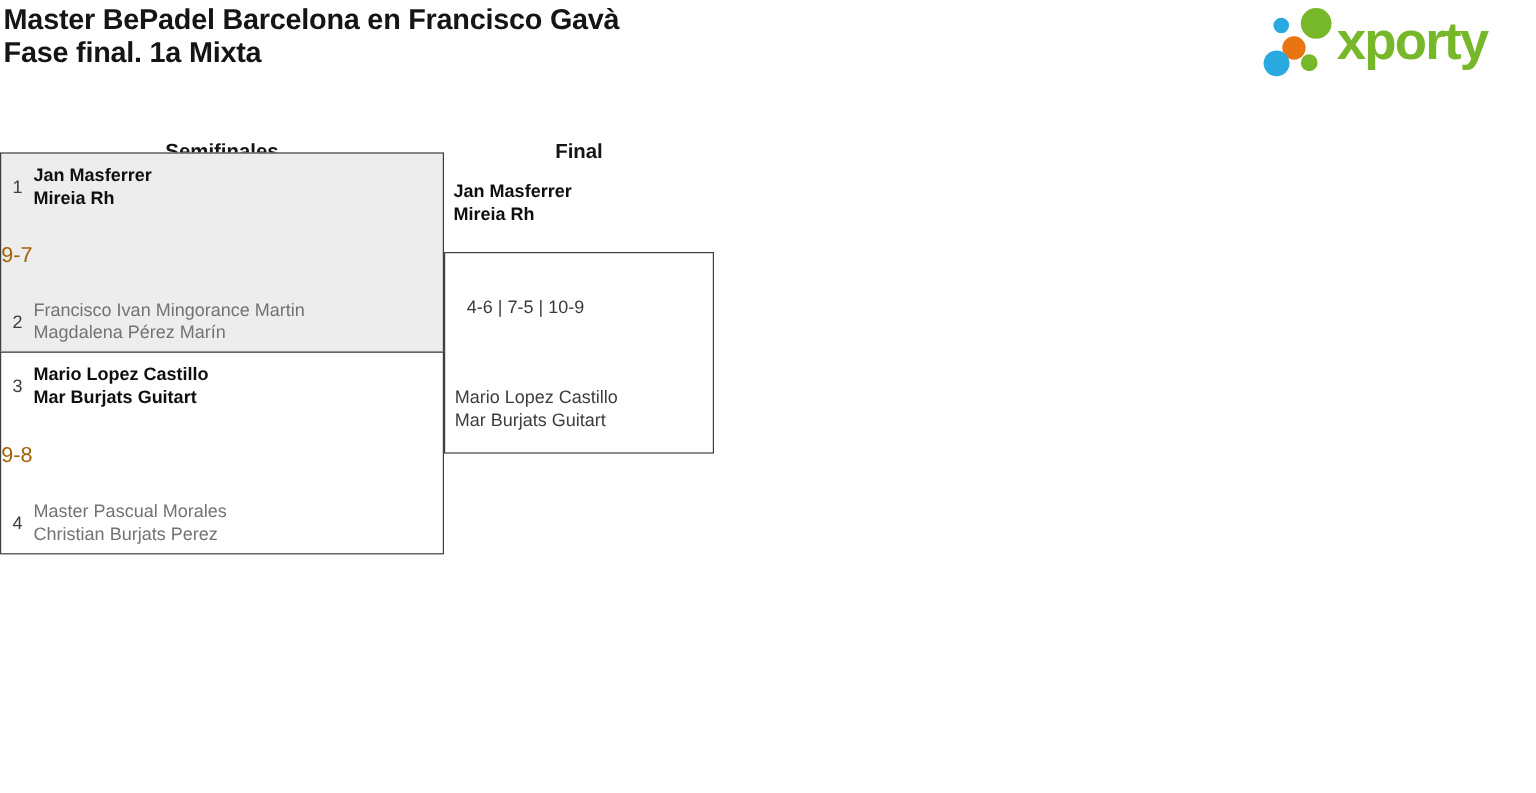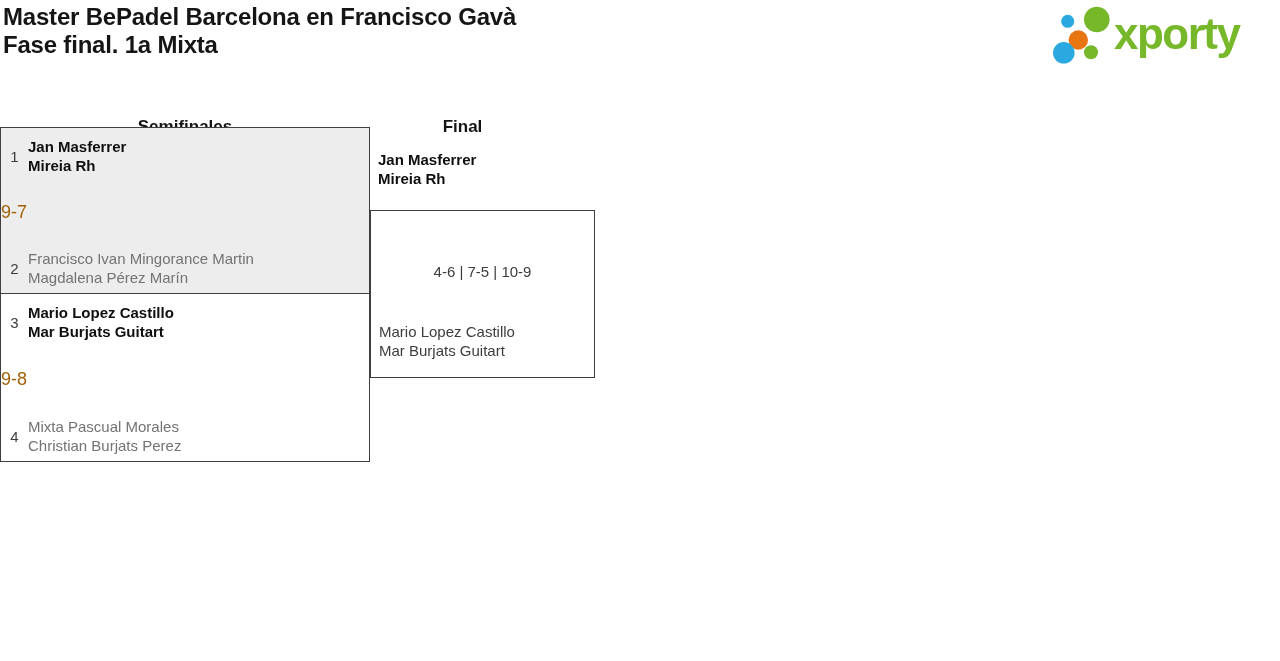--- a/index.html
+++ b/index.html
@@ -21,21 +21,21 @@
   .logo-svg text { font-family:"Liberation Sans", sans-serif; font-weight:bold; }
 
   
   .round-header {
     position:absolute; top:97px;
     font-size:17px; font-weight:700; color:#141414;
     text-align:center;
     margin-top:20px;
   }
   .rh-semis { left:0; width:370px; }
-  .rh-final { left:350px; width:225px; }
+  .rh-final { left:370px; width:225px; }
 
   
   .match {
     position:absolute;
     border:1px solid #3f3f3f;
     display:flex; flex-direction:column; justify-content:space-between;
     padding:9px 6px 6px 0;
   }
   .sf1 { left:0; top:127px; width:370px; height:167px; background:#ededed; }
   .sf2 { left:0; top:293px; width:370px; height:169px; background:#ffffff; }
@@ -55,22 +55,22 @@
   
   .final-winner {
     position:absolute; left:378px; top:150px;
     font-size:15px; line-height:19px; font-weight:700; color:#0f0f0f;
   }
   .final-box {
     position:absolute; left:370px; top:210px; width:225px; height:168px;
     border:1px solid #3f3f3f; background:#ffffff;
   }
   .final-score {
-    position:absolute; left:0; top:51px; width:100%;
-    text-align:center; font-size:15px; line-height:19px; color:#3c3c3c;
+    position:absolute; left:0; top:36px; width:100%;
+    text-align:left; font-size:15px; line-height:19px; color:#3c3c3c;padding-left:18px;
   }
   .final-loser {
     position:absolute; left:8px; top:111px;
     font-size:15px; line-height:19px; color:#3d3d3d;
   }
 </style>
 </head>
 <body>
 
 <div class="page-title">
@@ -115,21 +115,21 @@
     <div class="seed">3</div>
     <div class="names">
       <div>Mario Lopez Castillo</div>
       <div>Mar Burjats Guitart</div>
     </div>
   </div>
   <div class="score">9-8</div>
   <div class="team">
     <div class="seed">4</div>
     <div class="names">
-      <div>Mixta Pascual Morales</div>
+      <div>Master Pascual Morales</div>
       <div>Christian Burjats Perez</div>
     </div>
   </div>
 </div>
 
 <div class="final-winner">
   <div>Jan Masferrer</div>
   <div>Mireia Rh</div>
 </div>
 

